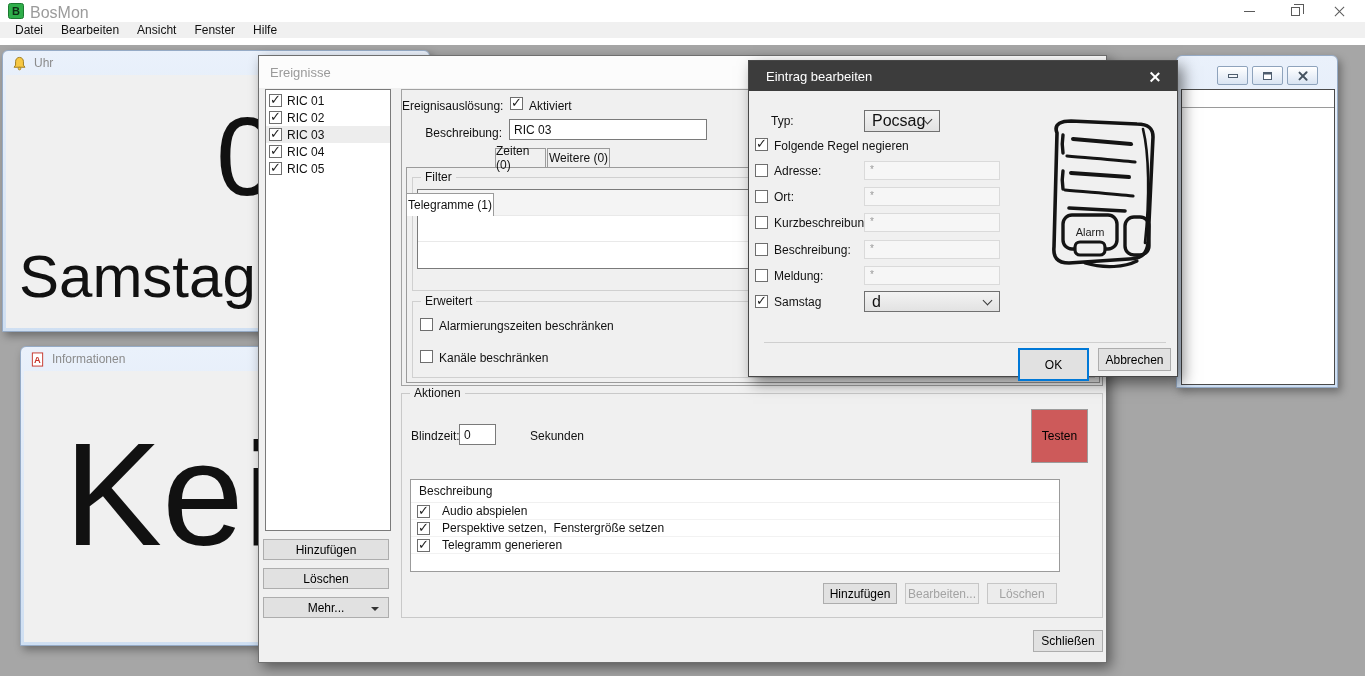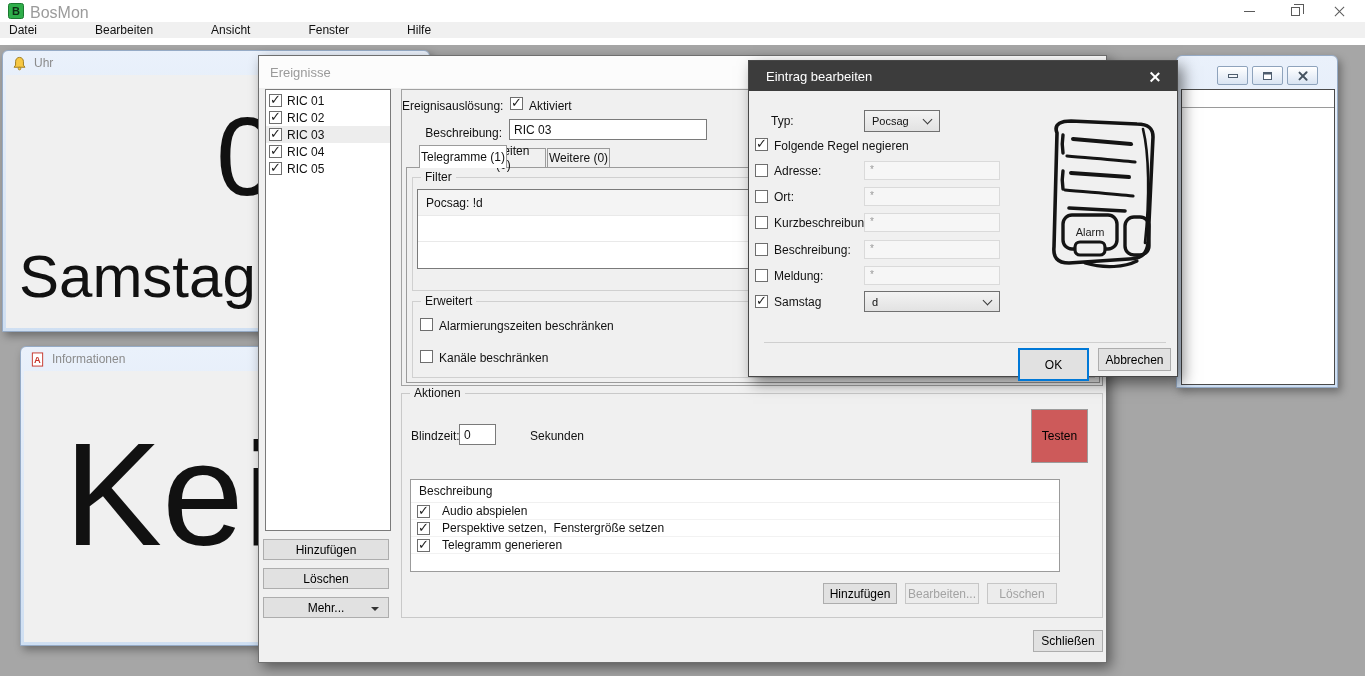--- a/index.html
+++ b/index.html
@@ -9,42 +9,42 @@
   
   #titlebar{position:absolute;left:0;top:0;width:100%;height:22px;background:#fff;}
   #app-title{position:absolute;left:30px;top:4px;color:#9b9b9b;font-size:16px;}
   .winctl{position:absolute;top:0;width:34px;height:22px;display:flex;align-items:center;justify-content:center;}
   .dash{width:11px;height:1px;background:#5a5a5a;}
   .restore-g{position:relative;width:9px;height:9px;border:1px solid #5a5a5a;background:#fff;}
   .restore-g::before{content:"";position:absolute;left:2px;top:-4px;width:9px;height:9px;border:1px solid #5a5a5a;border-left:none;border-bottom:none;}
   .xg{position:relative;width:12px;height:12px;}
   .xg::before,.xg::after{content:"";position:absolute;left:6px;top:0;width:1px;height:13px;background:#5a5a5a;}
   .xg::before{transform:rotate(45deg);} .xg::after{transform:rotate(-45deg);}
-  #menubar{position:absolute;left:0;top:22px;width:100%;height:16px;background:#f0f0f0;display:flex;align-items:center;gap:40px;}
+  #menubar{position:absolute;left:0;top:22px;width:100%;height:16px;background:#f0f0f0;display:flex;align-items:center;padding-left:6px;}
   .menu-item{padding:3px 9px;font-size:12px;color:#111;}
   #mdi{position:absolute;left:0;top:45px;width:100%;height:631px;background:#a6a6a6;}
 
   
   .child{position:absolute;background:linear-gradient(#eaf1fb,#cfdff2);border:1px solid #96abc6;border-radius:6px 6px 0 0;box-shadow:3px 4px 9px rgba(0,0,0,.35);overflow:hidden;}
   .ctitle{position:absolute;left:0;top:0;right:0;height:24px;display:flex;align-items:center;gap:7px;padding-left:9px;color:#8b8b8b;font-size:12px;}
   .cbody{position:absolute;left:3px;right:3px;top:24px;bottom:3px;background:#f0f0f0;overflow:hidden;}
   .mini-btn{position:absolute;top:10px;width:31px;height:19px;background:linear-gradient(#ffffff,#d9e4f2);border:1px solid #8ea3bc;border-radius:2px;display:flex;align-items:center;justify-content:center;}
   .mindash{width:10px;height:4px;border:1px solid #4e5d6e;background:#f2f6fb;}
   .restsq{width:9px;height:8px;border:1px solid #4e5d6e;background:#fff;box-shadow:inset 0 1.5px 0 #4e5d6e;}
   .xb{position:relative;width:10px;height:10px;}
   .xb::before,.xb::after{content:"";position:absolute;left:4px;top:-1px;width:2.4px;height:12px;background:#44525f;border-radius:1px;}
   .xb::before{transform:rotate(45deg);} .xb::after{transform:rotate(-45deg);}
 
   
   .btn{position:absolute;display:flex;align-items:center;justify-content:center;background:#e1e1e1;border:1px solid #adadad;font-size:12px;color:#000;font-family:inherit;}
   .btn.on{background:#ececec;border-color:#c6c6c6;color:#a3a3a3;}
   .btn-ok{border:2px solid #0078d7;}
   .tbox{position:absolute;background:#fff;border:1px solid #7a7a7a;display:flex;align-items:center;padding:0 4px;font-size:12px;}
   .sfield{position:absolute;background:#f6f6f6;border:1px solid #dadada;color:#9a9a9a;font-size:10px;line-height:10px;padding:3px 0 0 5px;}
-  .combo{position:absolute;background:linear-gradient(#f3f3f3,#e2e2e2);border:1px solid #707070;display:flex;align-items:center;padding-left:7px;font-size:11px;}
+  .combo{position:absolute;background:linear-gradient(#f3f3f3,#e2e2e2);border:1px solid #707070;display:flex;align-items:center;padding-left:7px;font-size:16px;}
   .chev{position:absolute;right:8px;top:calc(50% - 5px);width:7px;height:7px;border-right:1.2px solid #3a3a3a;border-bottom:1.2px solid #3a3a3a;transform:rotate(45deg);}
   .cb{position:relative;width:13px;height:13px;background:#fff;border:1px solid #6e6e6e;flex:none;display:inline-block;}
   .cb.on::after{content:"✓";font-family:"DejaVu Sans",sans-serif;position:absolute;left:0;top:-2px;font-size:13px;font-weight:700;color:#1c1c1c;line-height:13px;}
   .gbox{position:absolute;border:1px solid #d0d0d0;}
   .glabel{position:absolute;top:-8px;left:8px;background:#f0f0f0;padding:0 4px;font-size:12px;line-height:15px;color:#111;}
   .lbl{position:absolute;font-size:12px;color:#111;white-space:pre;}
   .r{text-align:right;}
   .tab{position:absolute;top:58px;height:20px;background:#f0f0f0;border:1px solid #9b9b9b;display:flex;align-items:center;justify-content:center;font-size:12px;z-index:1;}
   .tab.on{top:55px;height:23px;background:#fff;border-bottom:none;z-index:3;}
   .ric-row{display:flex;align-items:center;gap:5px;height:17px;padding-left:3px;font-size:12px;}
@@ -166,21 +166,21 @@
 
     <div style="position:absolute;left:142px;top:33px;width:702px;height:297px;border:1px solid #a2a2a2;background:#f0f0f0;">
       <div class="lbl r" style="left:0;top:9px;width:100px;">Ereignisauslösung:</div>
       <span class="cb on" style="position:absolute;left:108px;top:7px;"></span>
       <div class="lbl" style="left:127px;top:9px;">Aktiviert</div>
       <div class="lbl r" style="left:0;top:36px;width:100px;">Beschreibung:</div>
       <div class="tbox" style="left:107px;top:29px;width:198px;height:21px;">
           <span>RIC 03</span>
         </div>
 
-      <div class="tab on" style="left:17px;width:88px;">
+      <div class="tab on" style="left:4px;width:88px;margin-top:48px;">
           <span>Telegramme (1)</span>
         </div>
       <div class="tab" style="left:93px;width:51px;">
           <span>Zeiten (0)</span>
         </div>
       <div class="tab" style="left:145px;width:63px;">
           <span>Weitere (0)</span>
         </div>
 
       <div style="position:absolute;left:4px;top:77px;width:694px;height:216px;border:1px solid #9b9b9b;background:#f0f0f0;">

